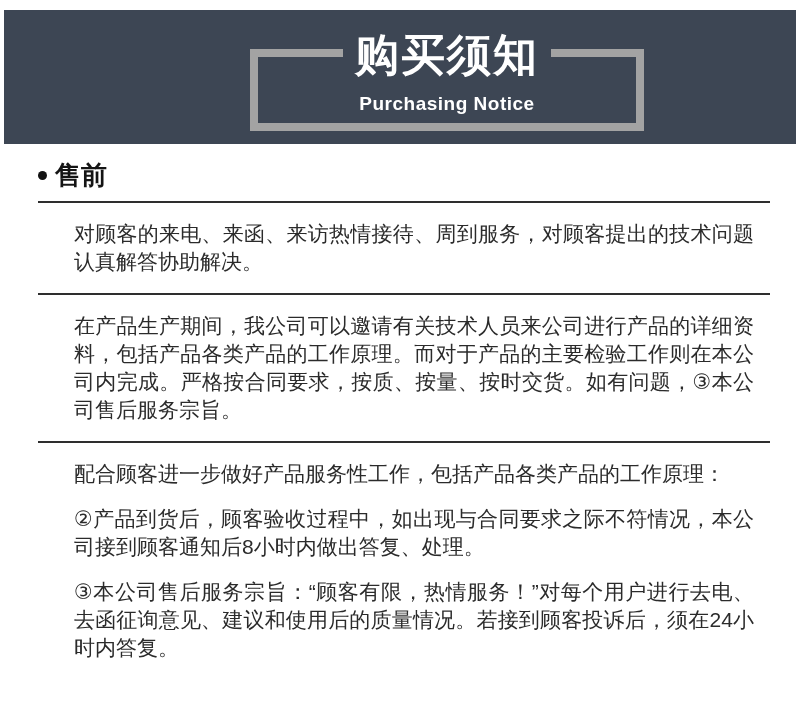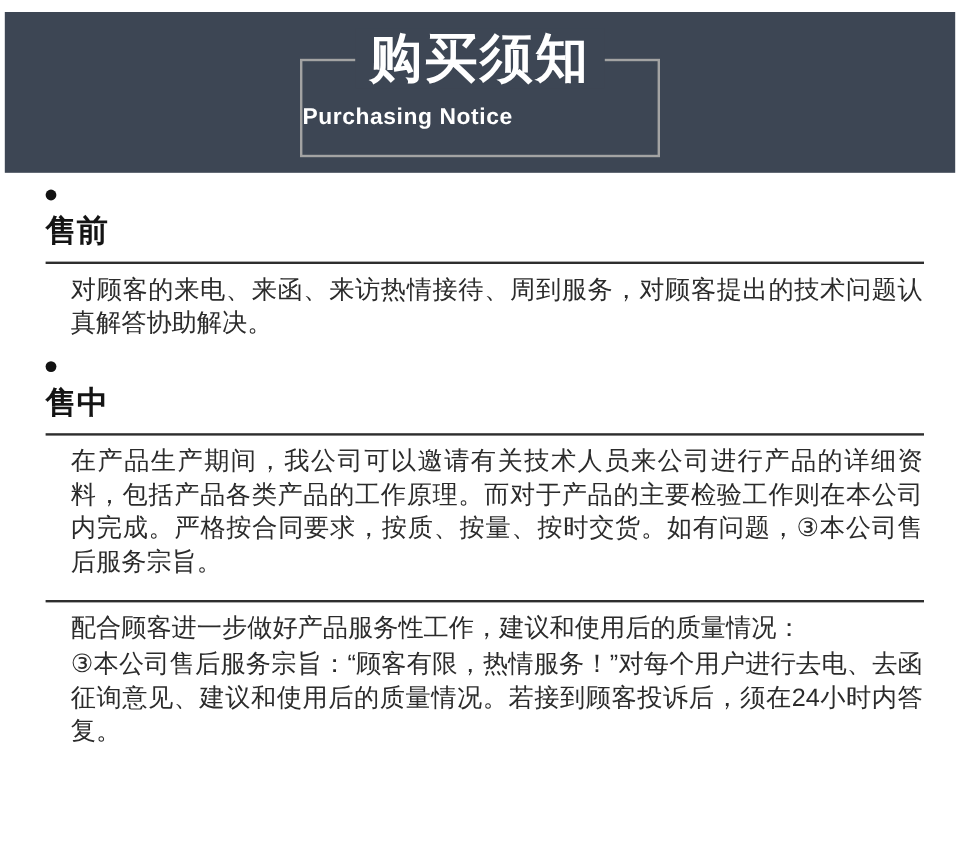--- a/index.html
+++ b/index.html
@@ -23,23 +23,23 @@
     left: 4px;
     top: 10px;
     width: 792px;
     height: 134px;
     background: #3d4654;
   }
   .title-box {
     position: absolute;
     left: 246px;
     top: 39px;
-    width: 300px;
+    width: 394px;
     height: 82px;
-    border: 2px solid #a3a3a3;
+    border: 8px solid #a3a3a3;
     box-sizing: border-box;
   }
   .title-cn {
     position: absolute;
     left: 50%;
     top: -27px;
     transform: translateX(-50%);
     font-size: 44px;
     font-weight: bold;
     color: #ffffff;
@@ -47,40 +47,40 @@
     letter-spacing: 2px;
     white-space: nowrap;
     background: #3d4654;
     padding: 0 12px;
   }
   .title-en {
     position: absolute;
     left: 0;
     right: 0;
     top: 36px;
+    text-align: center;
     font-size: 19px;
     font-weight: bold;
     color: #ffffff;
     letter-spacing: 0.5px;
     white-space: nowrap;
   }
   
   .content {
     position: absolute;
     left: 38px;
     top: 158px;
     width: 732px;
   }
   .section { margin-top: 0; }
   .section + .section { margin-top: 17px; }
   .heading-row {
     display: flex;
-    align-items: flex-start;
+    align-items: center;
     gap: 8px;
-    flex-direction: column;
   }
   .bullet-dot {
     width: 9px;
     height: 9px;
     border-radius: 50%;
     background: #121212;
     flex: 0 0 auto;
   }
   .heading {
     font-size: 26px;
@@ -95,21 +95,21 @@
     width: 100%;
   }
   .paras {
     padding-left: 19px;
     padding-right: 0;
     width: 714px;
     box-sizing: content-box;
     margin-top: 8px;
   }
   .paras p {
-    margin: 2px;
+    margin: 17px;
     font-size: 21px;
     line-height: 28px;
     color: #2b2b2b;
     text-align: justify;
   }
 </style>
 </head>
 <body>
 
 <div class="page">
@@ -128,33 +128,30 @@
         <span class="bullet-dot"></span>
         <span class="heading">售前</span>
       </div>
       <hr class="rule">
       <div class="paras">
         <p>对顾客的来电、来函、来访热情接待、周到服务，对顾客提出的技术问题认真解答协助解决。</p>
       </div>
     </div>
 
     <div class="section">
-      <div class="heading-row">
-        <span class="bullet-dot"></span>
-        <span class="heading">售中</span>
-      </div>
       <hr class="rule">
       <div class="paras">
         <p>在产品生产期间，我公司可以邀请有关技术人员来公司进行产品的详细资料，包括产品各类产品的工作原理。而对于产品的主要检验工作则在本公司内完成。严格按合同要求，按质、按量、按时交货。如有问题，③本公司售后服务宗旨。</p>
       </div>
     </div>
 
     <div class="section">
       <hr class="rule">
       <div class="paras">
-        <p>配合顾客进一步做好产品服务性工作，建议和使用后的质量情况：</p>
+        <p>配合顾客进一步做好产品服务性工作，包括产品各类产品的工作原理：</p>
+        <p>②产品到货后，顾客验收过程中，如出现与合同要求之际不符情况，本公司接到顾客通知后8小时内做出答复、处理。</p>
         <p>③本公司售后服务宗旨：“顾客有限，热情服务！”对每个用户进行去电、去函征询意见、建议和使用后的质量情况。若接到顾客投诉后，须在24小时内答复。</p>
 
       </div>
     </div>
 
   </div>
 </div>
 
 </body></html>

